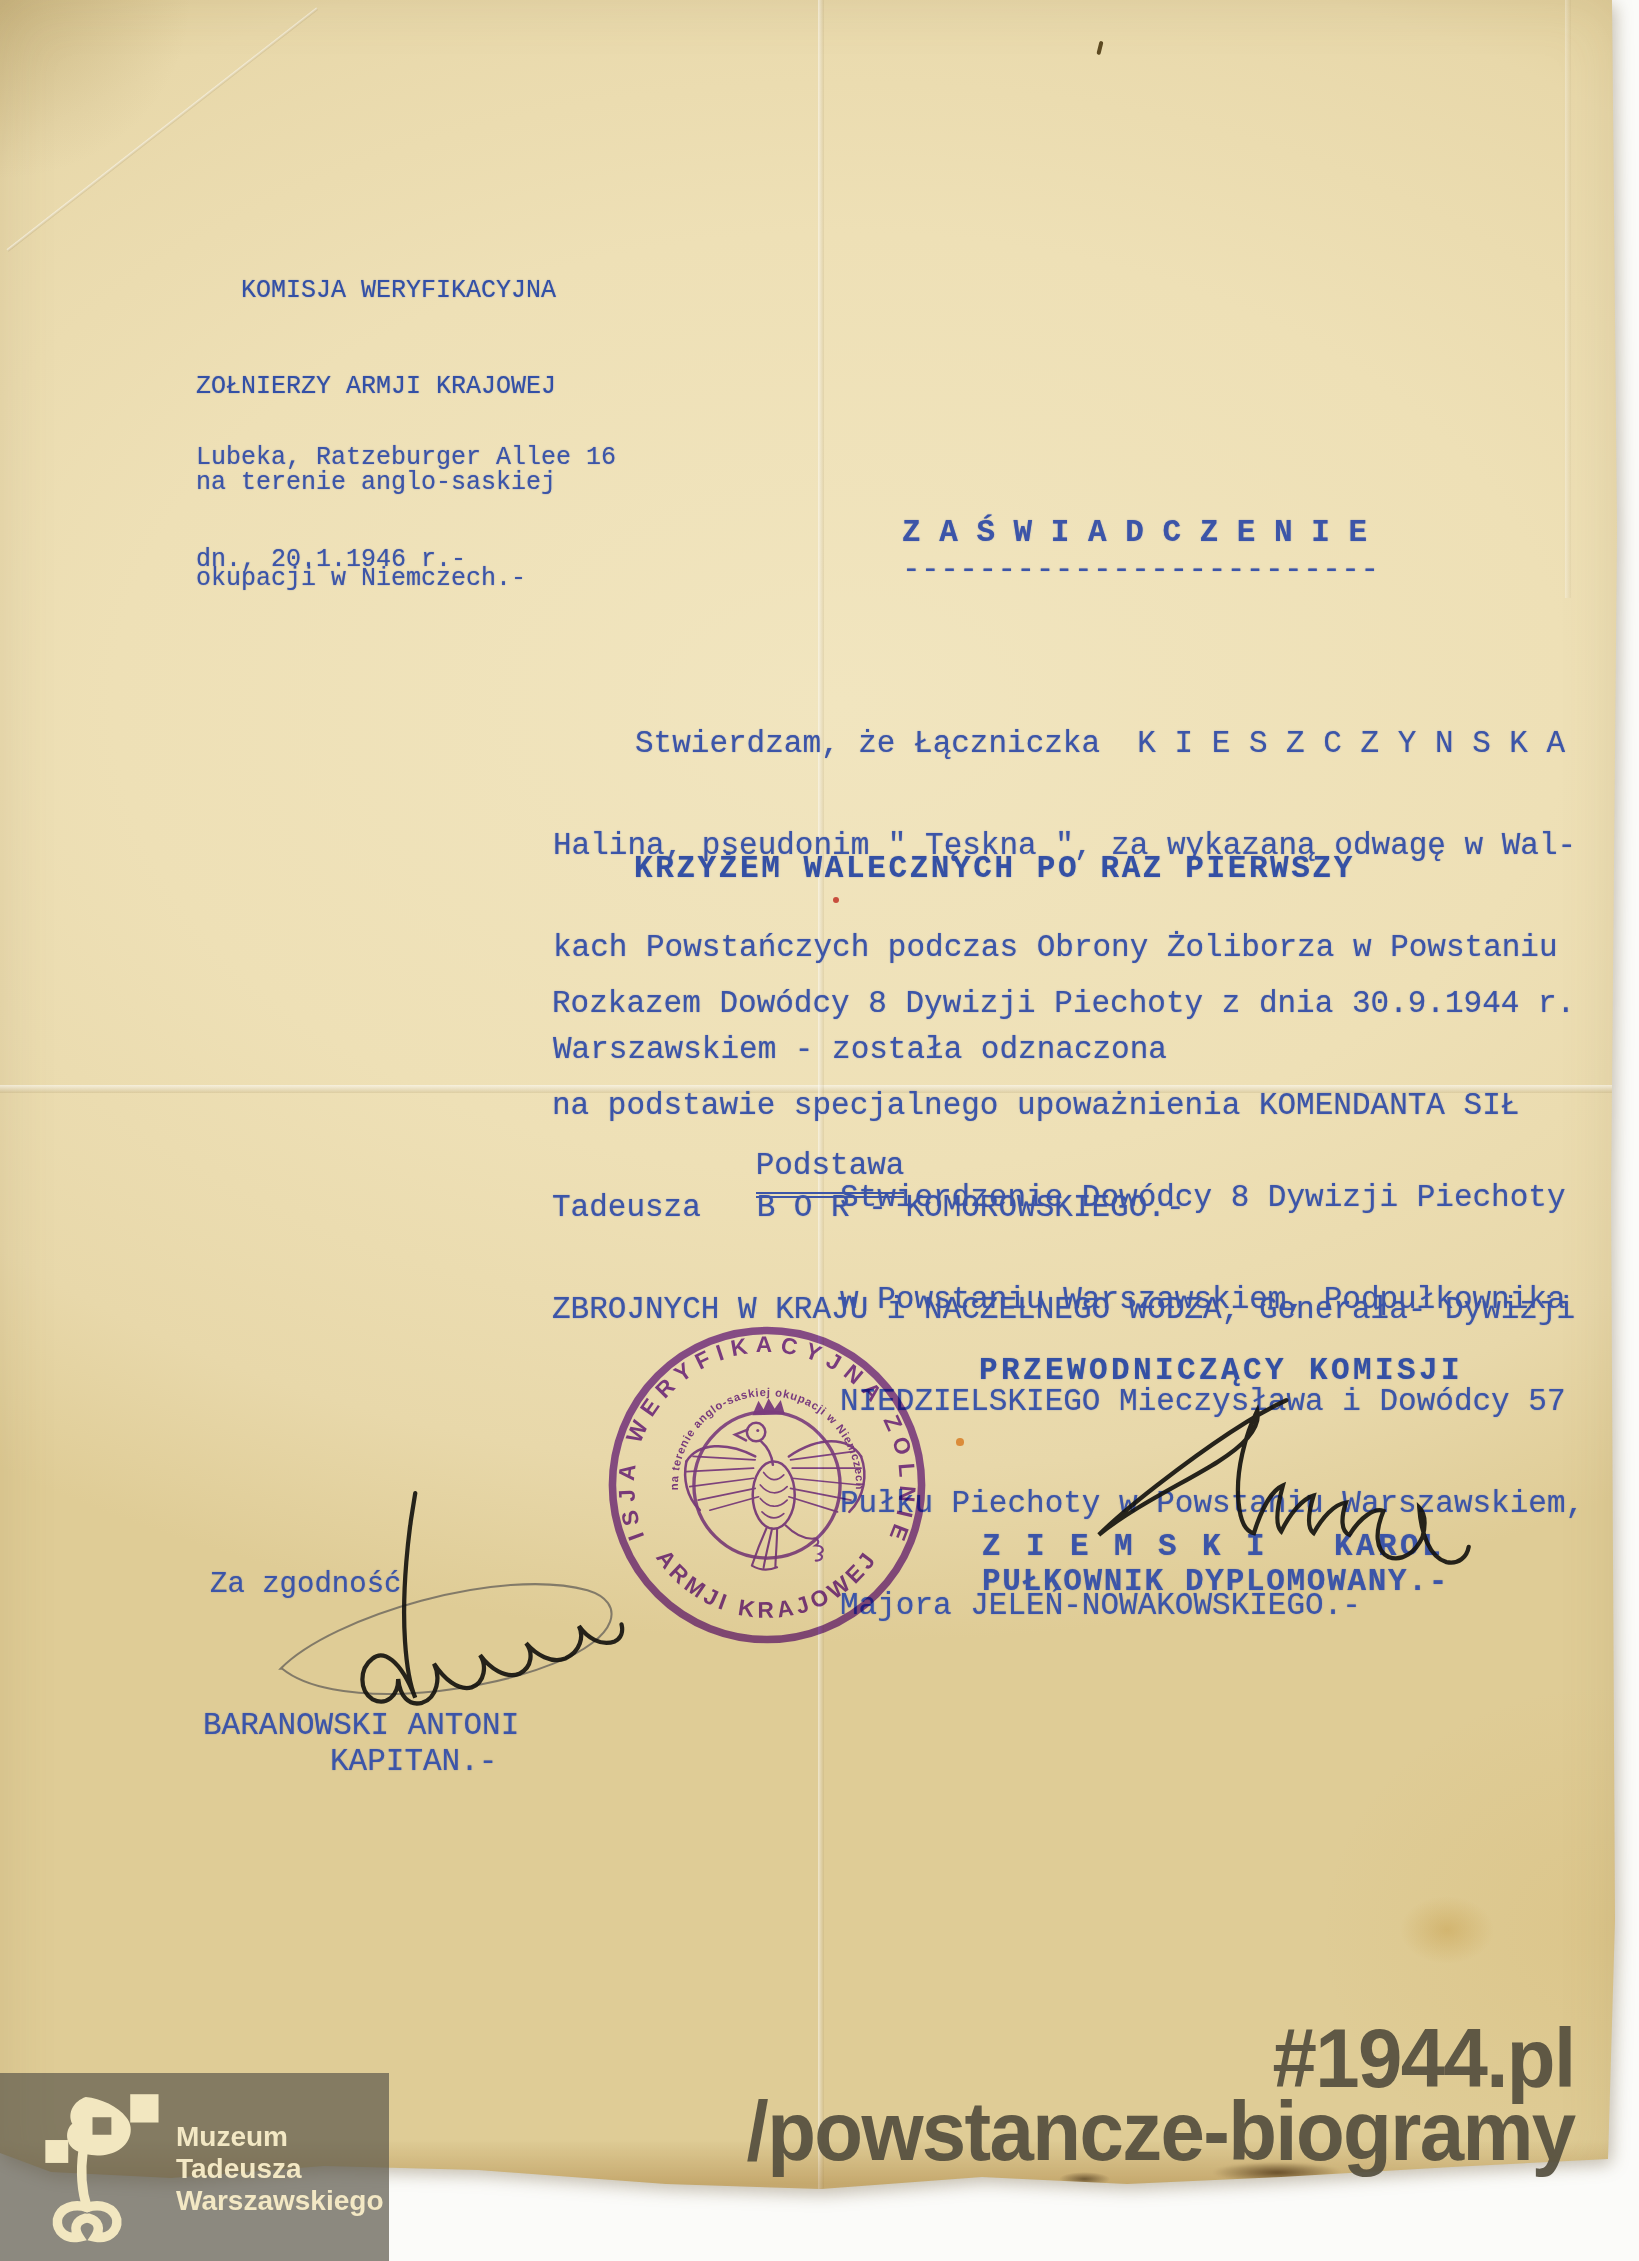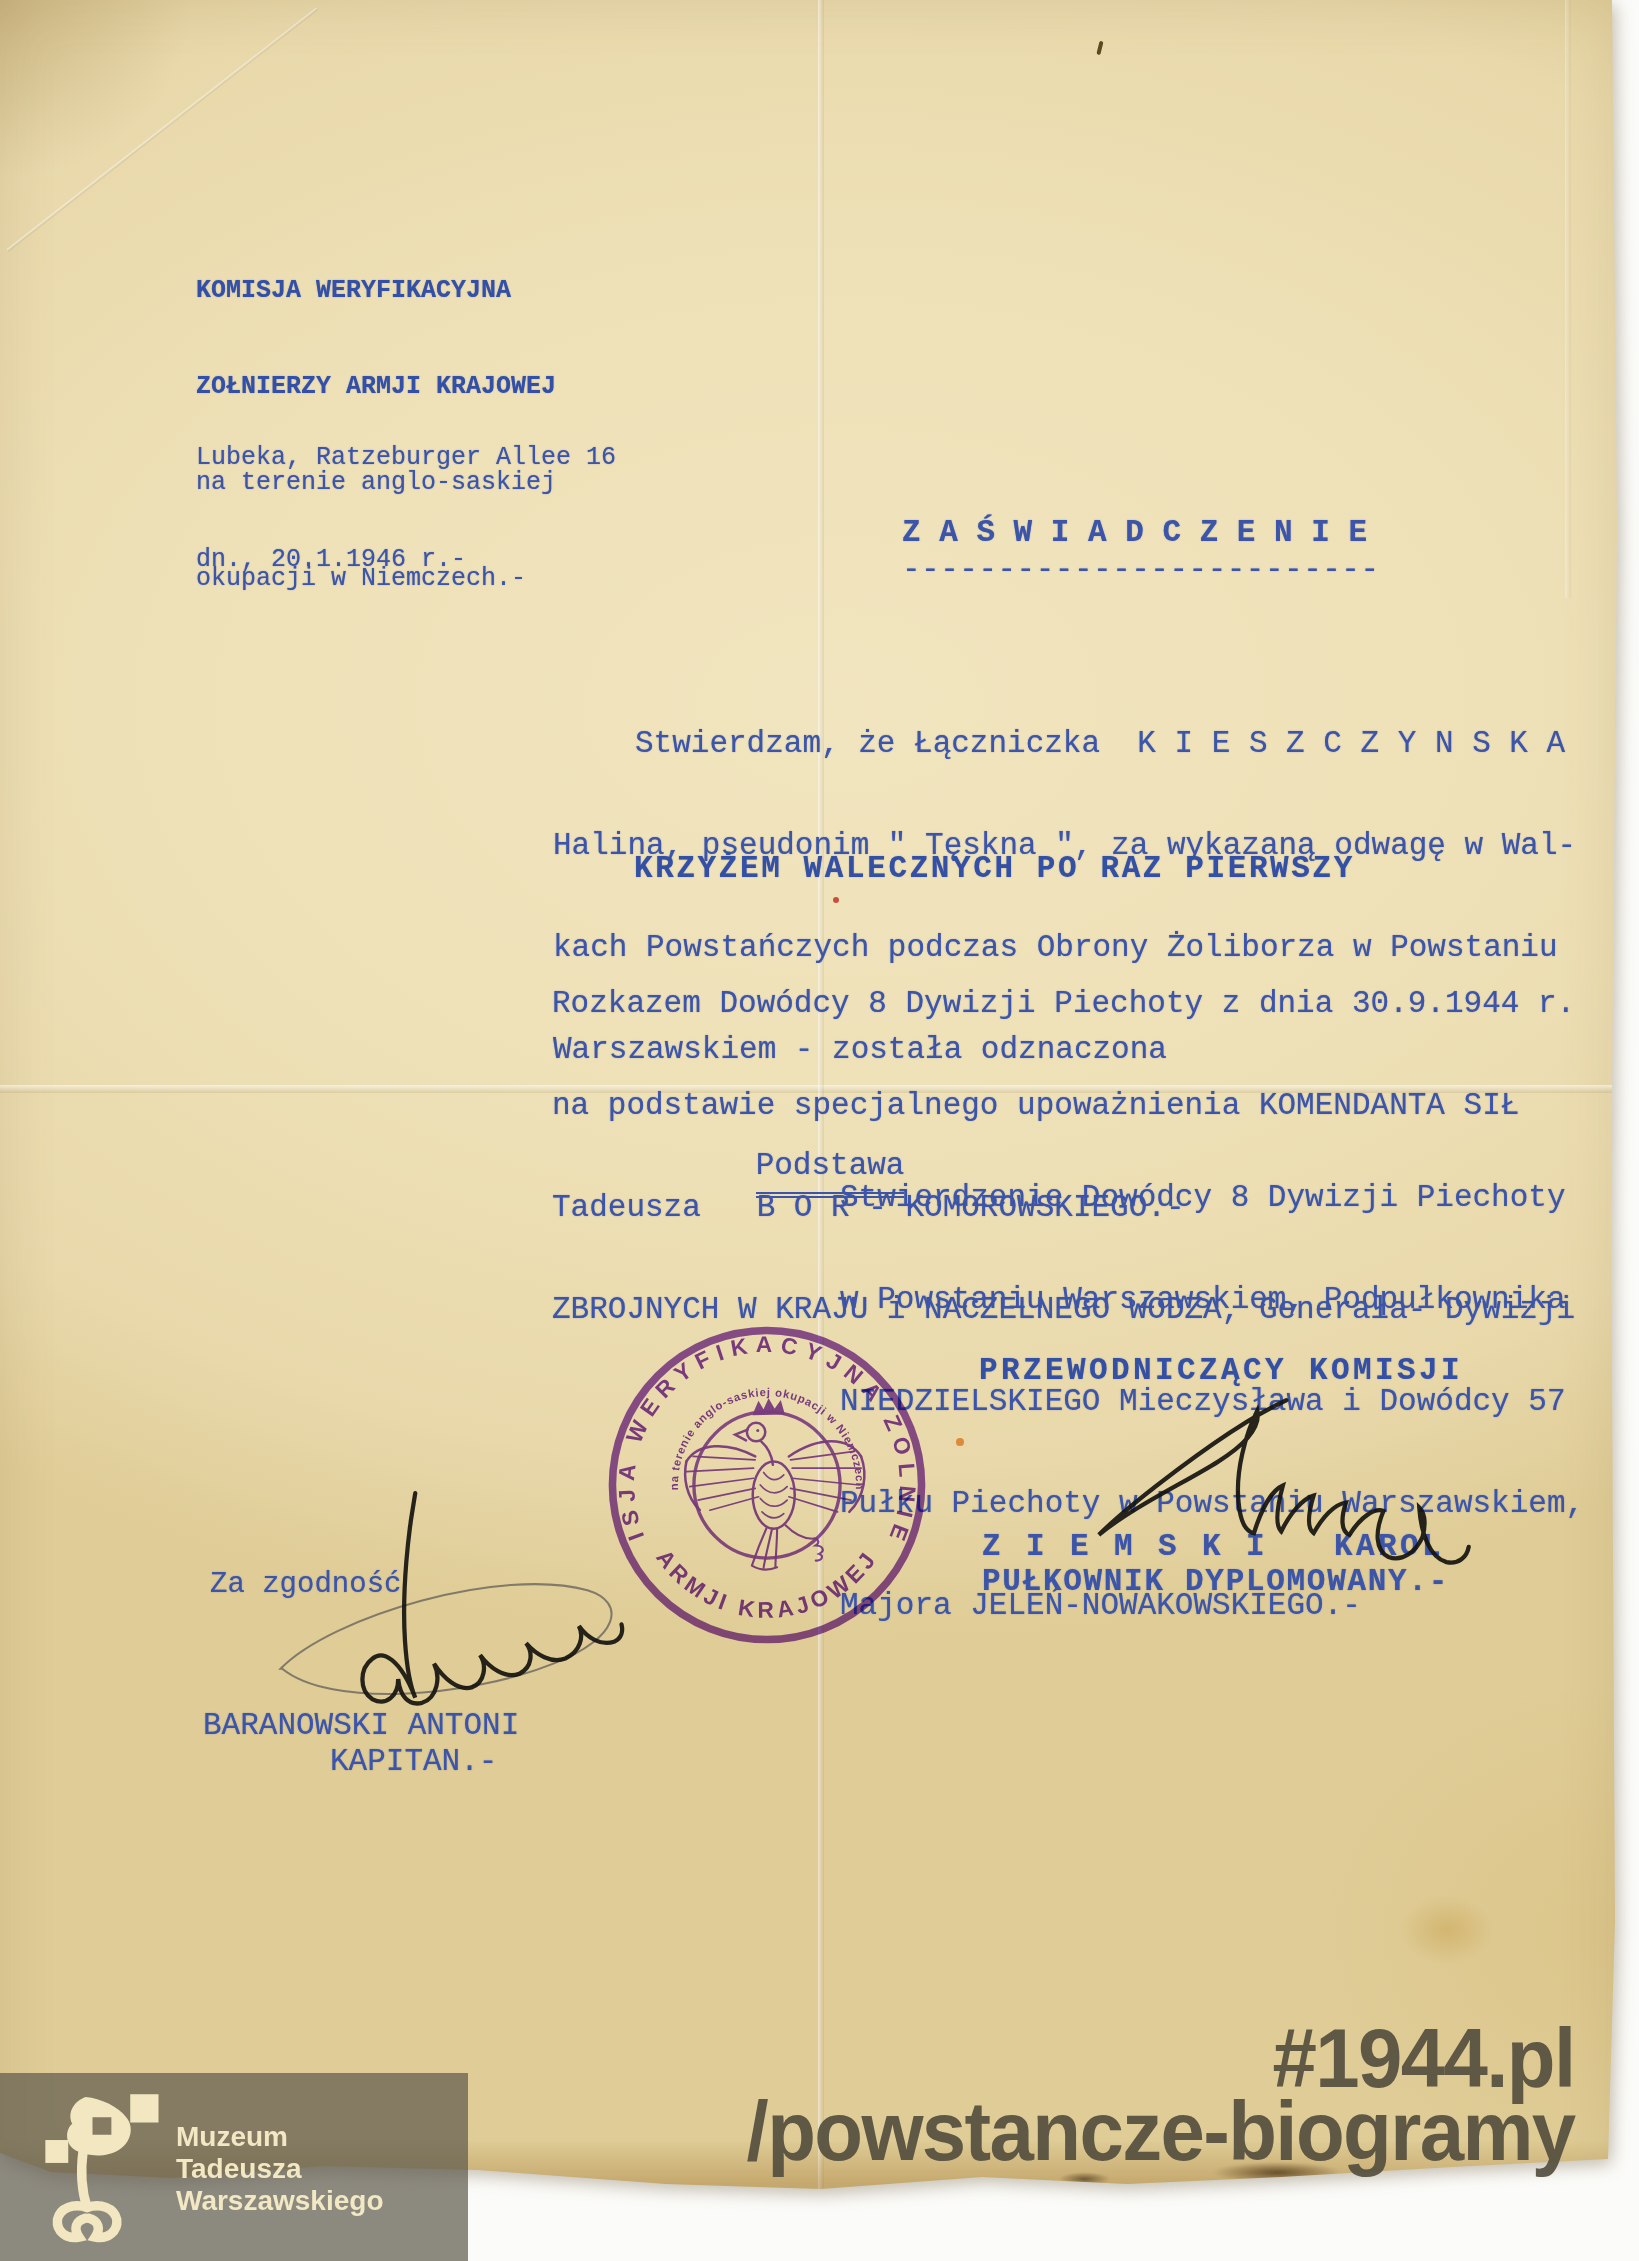--- a/index.html
+++ b/index.html
@@ -31,21 +31,21 @@
     transform:rotate(-38deg);}
   .bottom-deckle{position:absolute;left:0;top:2140px;width:1617px;height:51px;
     background:linear-gradient(180deg,rgba(150,100,30,0) 0%,rgba(150,100,30,0.30) 85%);}
   .stain{position:absolute;border-radius:50%;pointer-events:none;}
   
   .tw{position:absolute;font-family:"Liberation Mono","DejaVu Sans Mono",monospace;
       color:#3c55a8;white-space:pre;
       text-shadow:0 0 1.2px rgba(58,82,165,0.65);}
   .tw .line{display:block;}
   .sender{left:196px;top:211px;font-size:25px;line-height:32px;}
-  .sender .line:nth-child(1),.sender .line:nth-child(2){font-weight:bold;color:#3350a6;}
+  .sender .line:nth-child(1),.sender .line:nth-child(2){font-weight:normal;color:#3350a6;text-align:right;}
   .placedate{left:196px;top:373px;font-size:25px;line-height:34px;}
   .doc-title{left:902px;top:515px;font-size:31px;font-weight:bold;}
   .doc-title-underline{left:902px;top:552px;font-size:31px;letter-spacing:0.5px;}
   .para1{left:553px;top:659px;font-size:31px;line-height:34px;}
   .para1 .line:first-child{text-indent:82px;}
   .award{left:634px;top:851px;font-size:31px;font-weight:bold;letter-spacing:2.6px;color:#3450a4;}
   .para2{left:552px;top:919px;font-size:31px;line-height:34px;}
   .podstawa-label{left:644px;top:1113px;font-size:31px;}
   .podstawa-label span{border-bottom:6px double #3c55a8;padding-bottom:9px;}
   .podstawa-col{left:840px;top:1113px;font-size:31px;line-height:34px;}
@@ -58,21 +58,21 @@
   
   .stamp-svg{position:absolute;left:599px;top:1317px;width:336px;height:336px;
     mix-blend-mode:multiply;opacity:0.95;filter:blur(0.3px);}
   .sig{position:absolute;filter:blur(0.3px);}
   .sig-ziemski{left:989px;top:1390px;width:581px;height:196px;}
   .sig-baranowski{left:229px;top:1488px;width:410px;height:260px;}
   
   .watermark{position:absolute;right:65px;top:2022px;text-align:right;
     font-weight:bold;font-size:84px;line-height:73px;letter-spacing:-1.7px;
     color:rgba(84,78,62,0.92);transform:scaleX(0.95);transform-origin:100% 0;}
-  .museum{position:absolute;left:0;top:2073px;width:468px;height:188px;
+  .museum{position:absolute;left:0;top:2073px;width:389px;height:188px;
     background:rgba(92,88,76,0.70);}
   .museum-text{position:absolute;left:176px;top:48px;color:#f3e8c4;
     font-weight:bold;font-size:28px;line-height:32px;}
   .kotwica{position:absolute;left:44px;top:15.4px;width:128px;height:162px;}
 </style>
 </head>
 <body>
 
 <div class="paper-wrap">
   <div class="paper">

